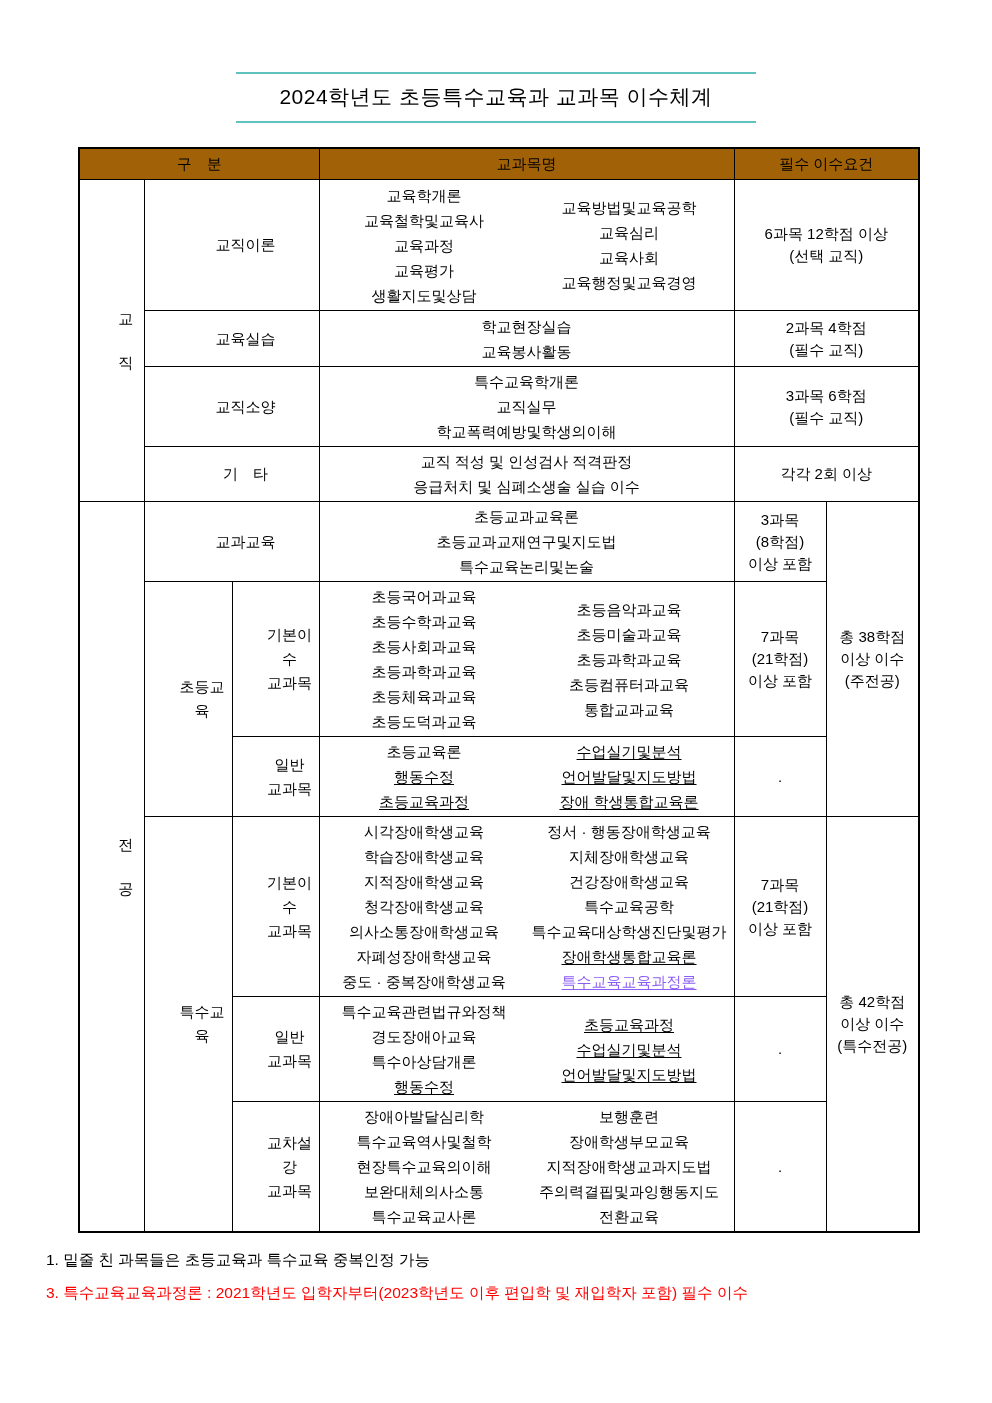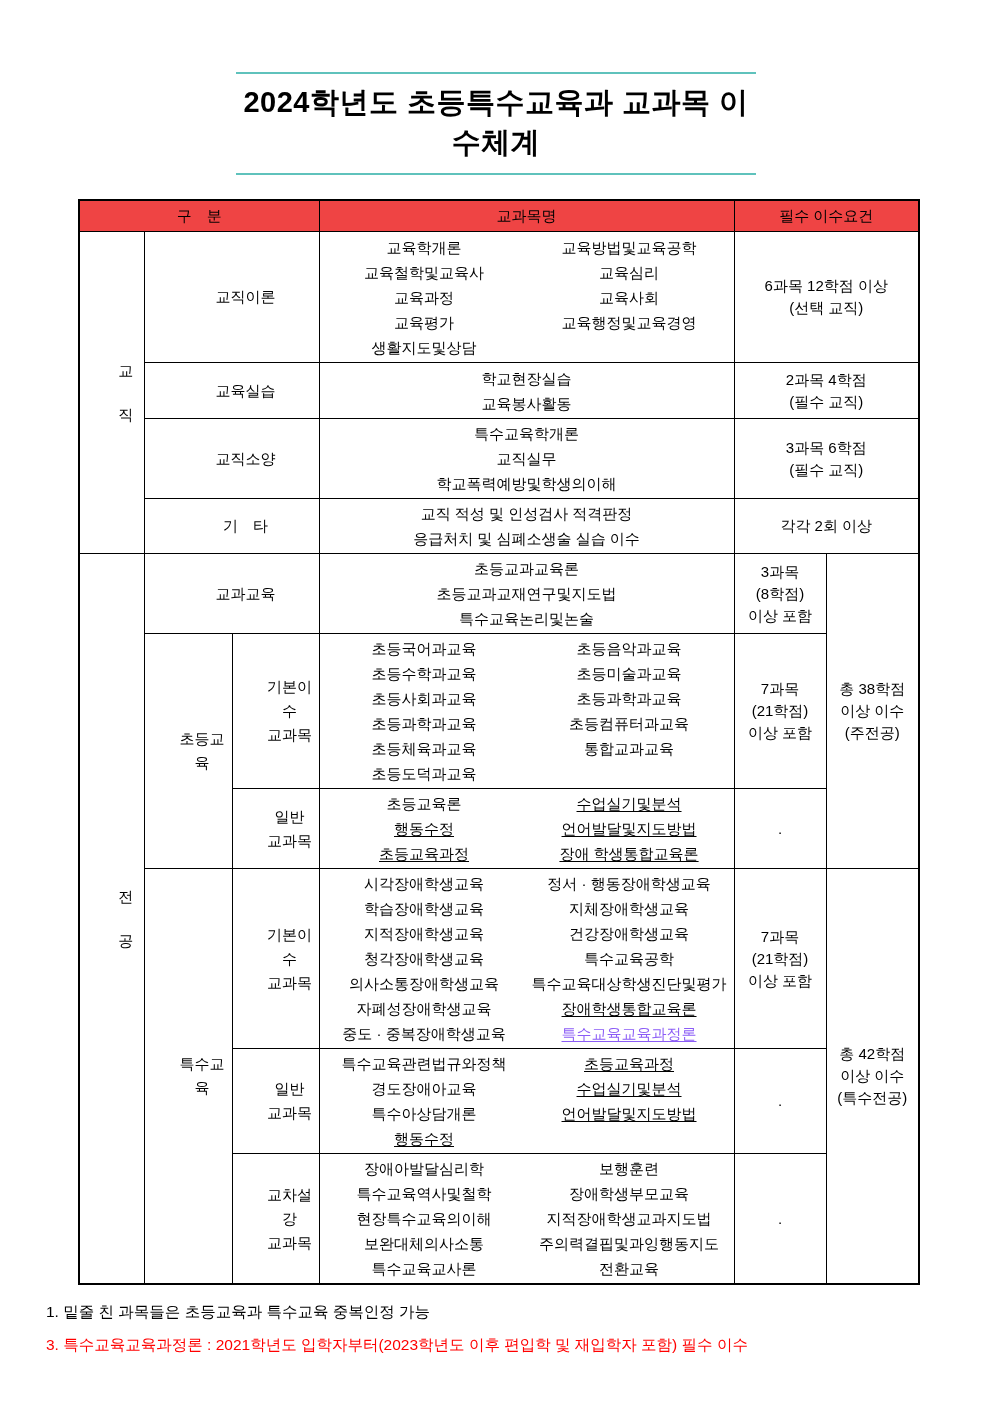--- a/index.html
+++ b/index.html
@@ -4,38 +4,38 @@
 <style>
   html,body{margin:0;padding:0;background:#fff;}
   body{
     width:992px;height:1403px;position:relative;
     font-family:"Liberation Sans","DejaVu Sans",sans-serif;
     color:#000;-webkit-font-smoothing:antialiased;
   }
   
   .title-wrap{width:520px;margin:72px auto 0 auto;text-align:center;}
   .accent-line{height:2px;background:#5FC2BC;width:100%;}
-  .doc-title{font-size:29px;font-weight:bold;letter-spacing:0.5px;padding:9px 0 10px 0;}
+  .doc-title{font-size:21px;font-weight:normal;letter-spacing:0.5px;padding:9px 0 10px 0;}
   
   table.curr{
     border-collapse:collapse;margin:24px 0 0 78px;width:840px;
     table-layout:fixed;font-size:15px;
   }
   table.curr td, table.curr th{
     border:1px solid #000;padding:2px 2px;vertical-align:middle;
     overflow:hidden;
   }
   table.curr{border:2px solid #000;}
-  th.hdr{background:#ef4444;font-weight:normal;height:26px;font-size:15px;}
+  th.hdr{background:#a16207;font-weight:normal;height:26px;font-size:15px;}
   .lines > span{display:block;line-height:24px;padding-left:28px;}
   .course-lines > span{display:block;line-height:25px;}
   .req-lines > span{display:block;line-height:22px;}
   .u, span.u{text-decoration:underline;text-underline-offset:2px;}
   td.c{text-align:center;}
-  .two-col{display:flex;align-items:flex-start;}
+  .two-col{display:flex;align-items:center;}
   .two-col > div{flex:1;text-align:center;}
   .vlabel{display:flex;flex-direction:column;align-items:center;justify-content:center;gap:26px;}
   .vlabel > span{display:block;line-height:18px;}
   
   tr.h-r1{height:131px;} tr.h-r2{height:56px;} tr.h-r3{height:70px;} tr.h-r4{height:55px;}
   tr.h-r5{height:75px;} tr.h-r6{height:155px;} tr.h-r7{height:67px;}
   tr.h-r8{height:175px;} tr.h-r9{height:105px;} tr.h-r10{height:123px;}
   
   .notes{margin:10px 0 16px 46px;font-size:15.5px;}
   .note-line{line-height:33px;white-space:nowrap;}

